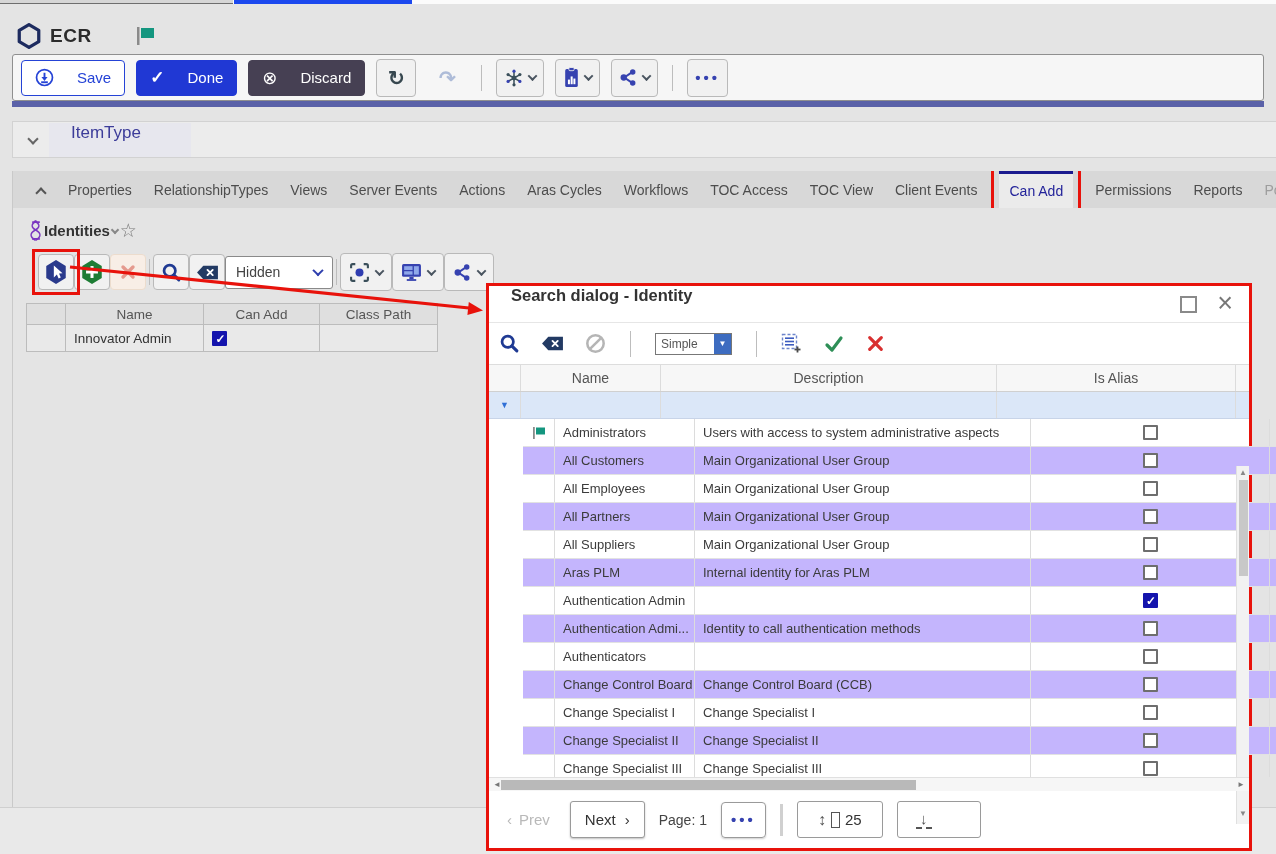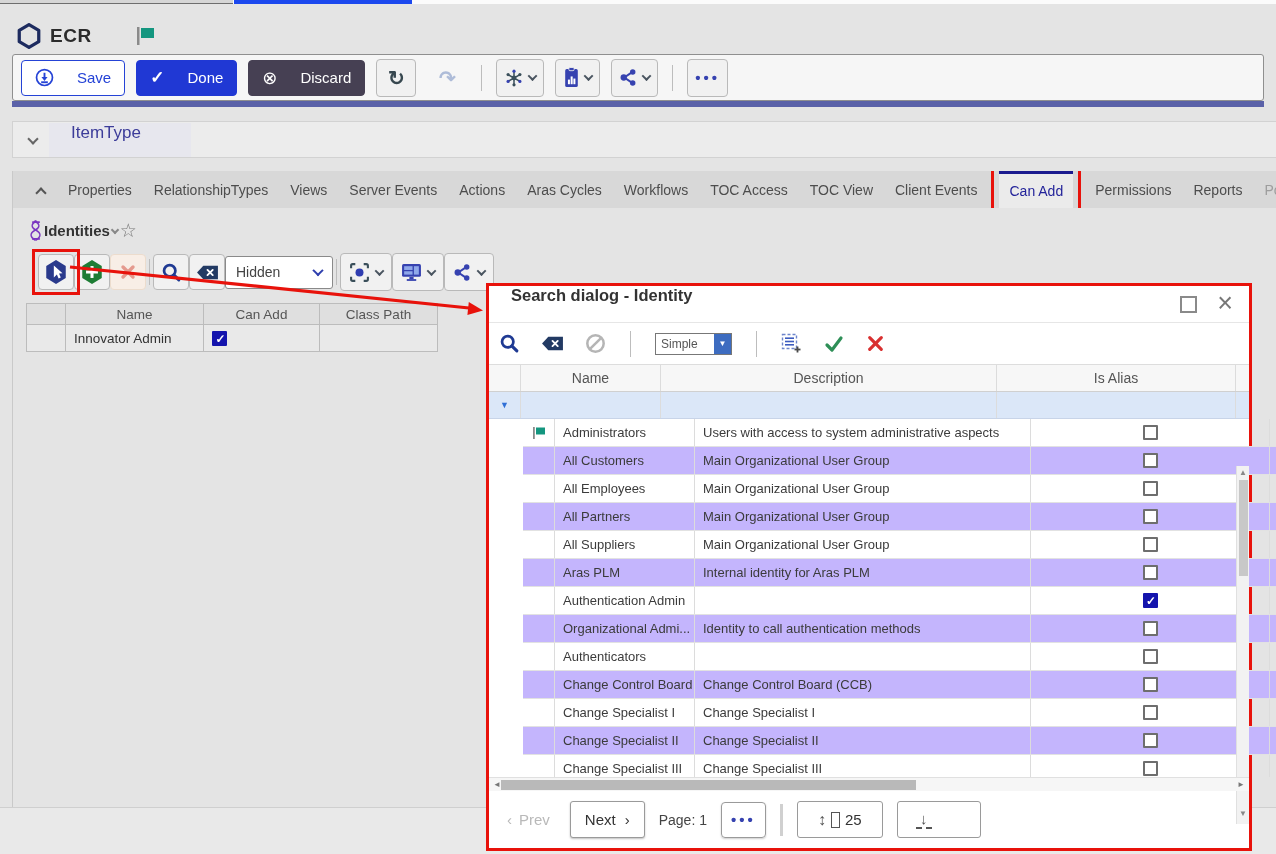--- a/index.html
+++ b/index.html
@@ -563,21 +563,21 @@
           <div class="dg-row data-row">
             <div class="dg-cell dc-handle"></div>
             <div class="dg-cell dc-name">Authentication Admin</div>
             <div class="dg-cell dc-desc"></div>
             <div class="dg-cell dc-alias">
               <span class="cb checked"></span>
             </div>
           </div>
           <div class="dg-row data-row odd">
             <div class="dg-cell dc-handle"></div>
-            <div class="dg-cell dc-name">Organizational Admi...</div>
+            <div class="dg-cell dc-name">Authentication Admi...</div>
             <div class="dg-cell dc-desc">Identity to call authentication methods</div>
             <div class="dg-cell dc-alias">
               <span class="cb"></span>
             </div>
           </div>
           <div class="dg-row data-row">
             <div class="dg-cell dc-handle"></div>
             <div class="dg-cell dc-name">Authenticators</div>
             <div class="dg-cell dc-desc"></div>
             <div class="dg-cell dc-alias">

